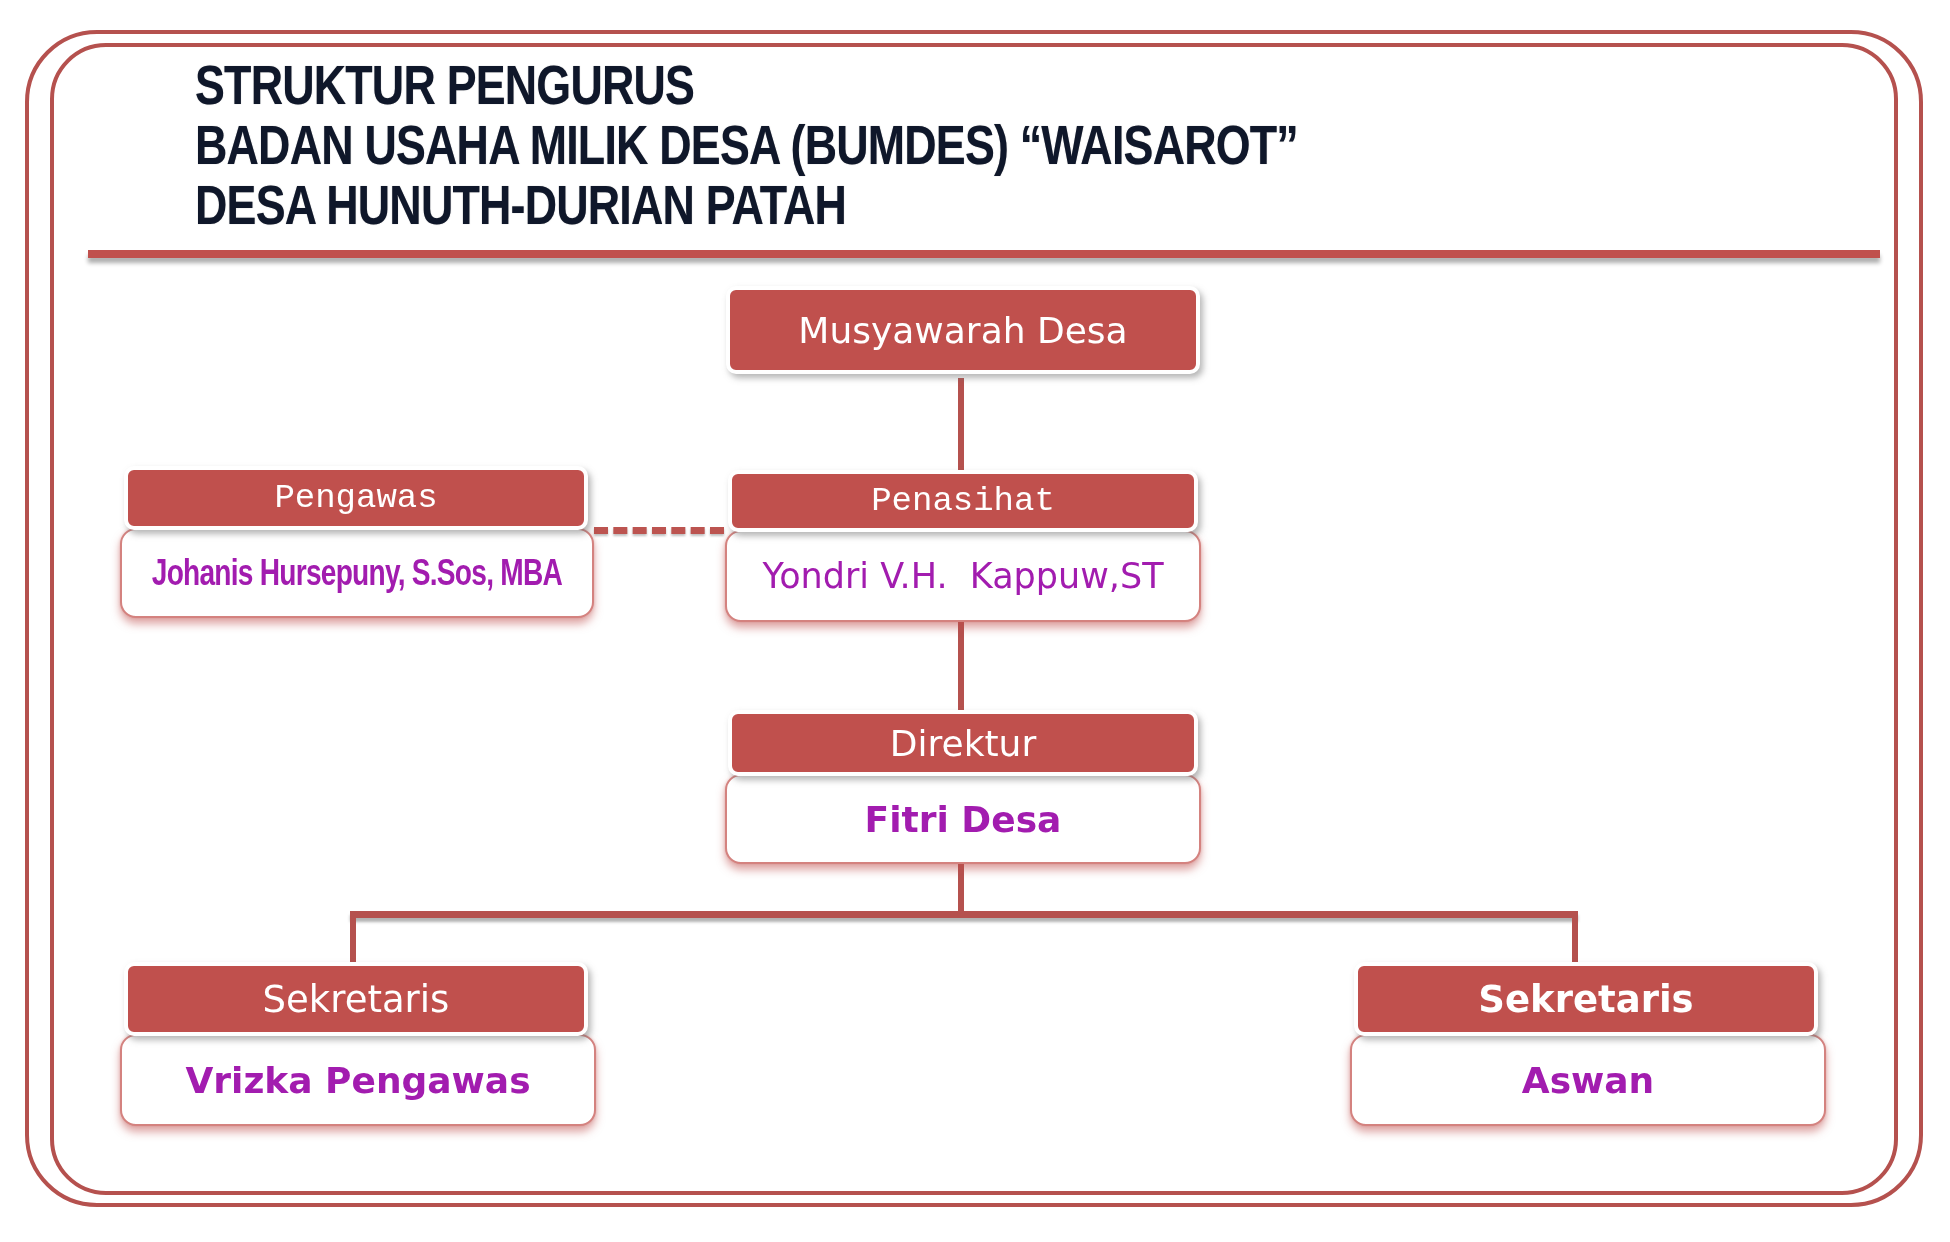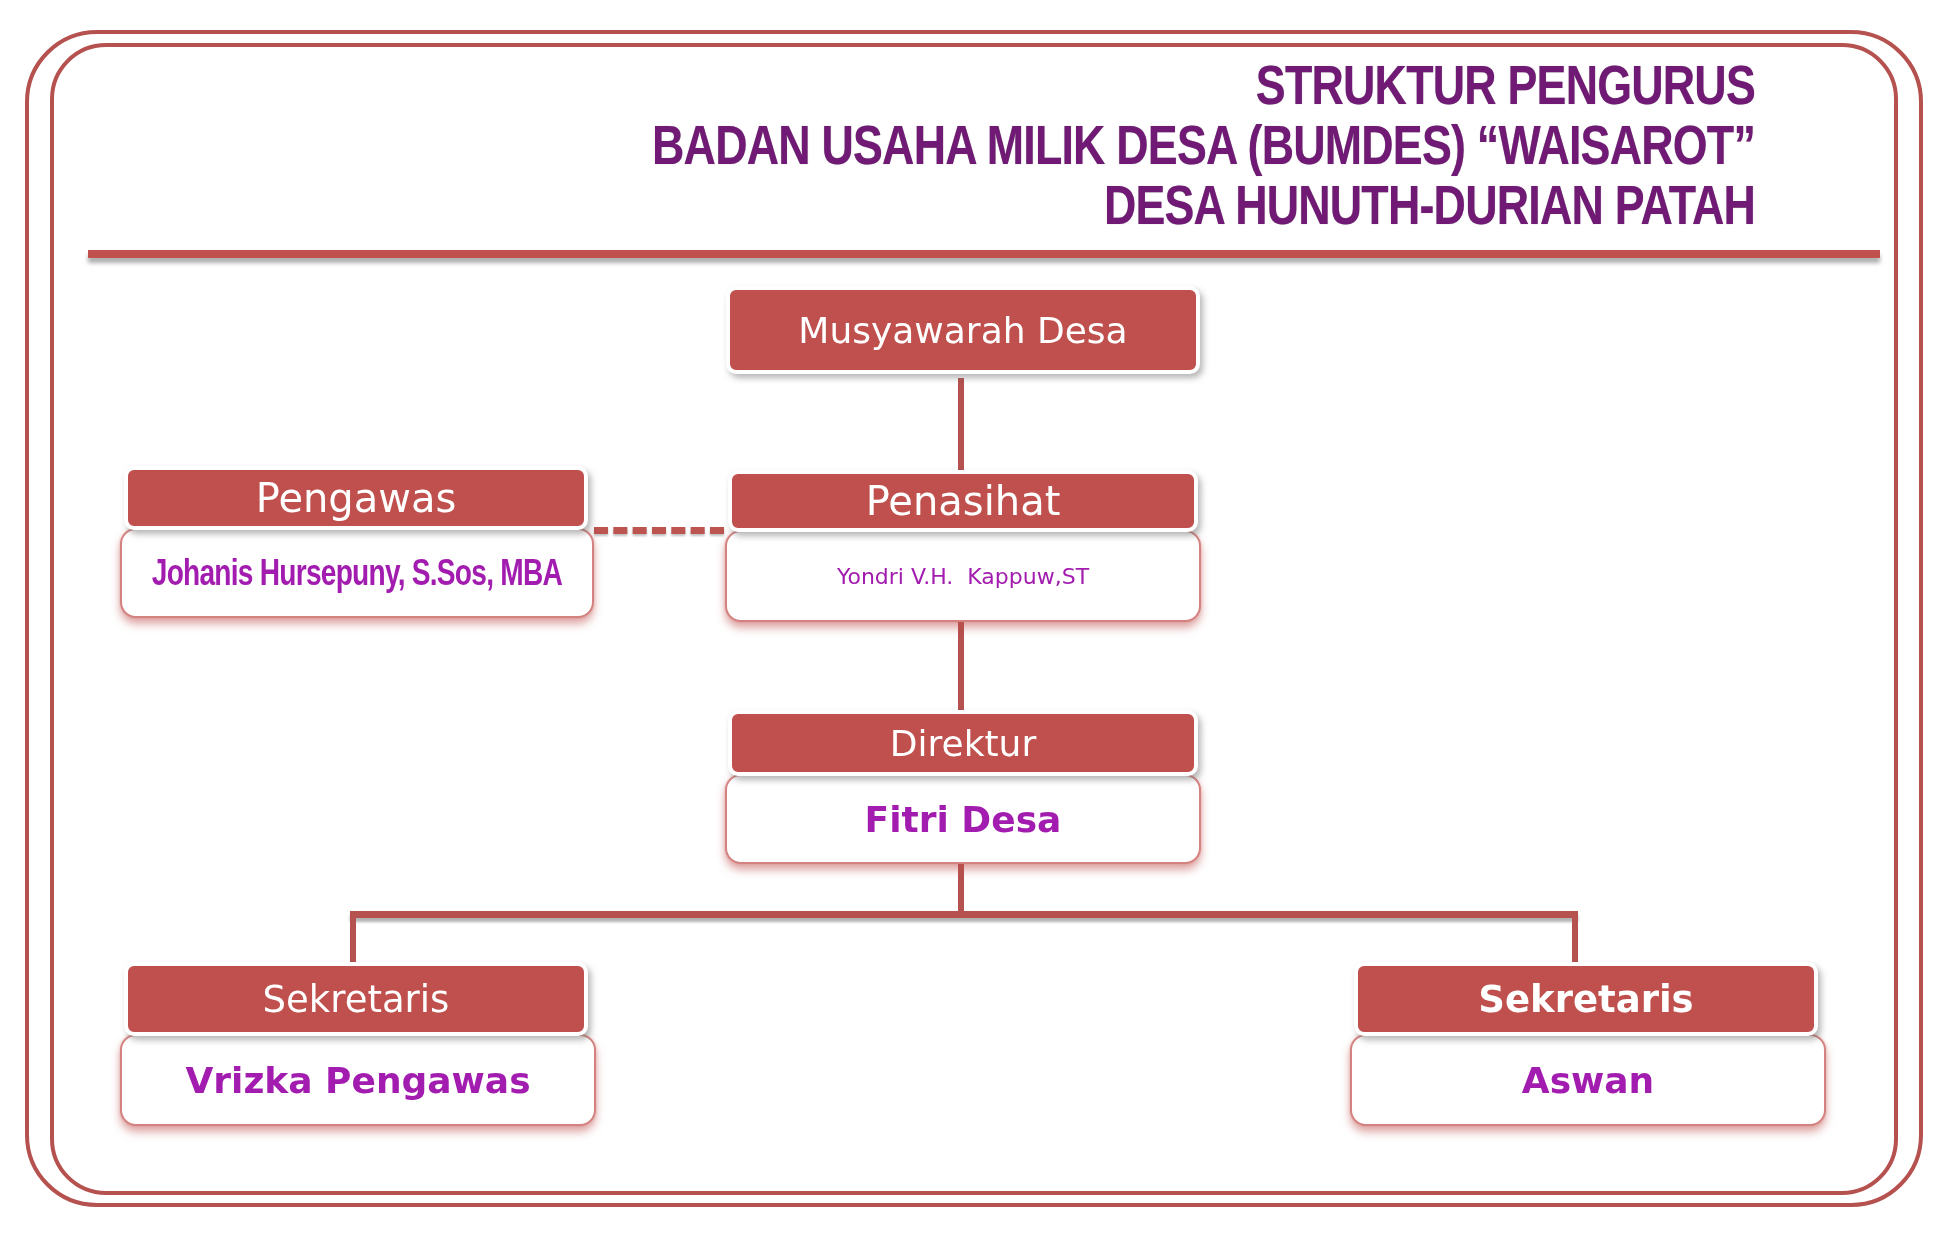--- a/index.html
+++ b/index.html
@@ -5,21 +5,21 @@
   html,body{margin:0;padding:0;background:#ffffff;}
   .canvas{
     position:relative;width:1950px;height:1242px;background:#ffffff;overflow:hidden;
     font-family:"DejaVu Sans",sans-serif;
   }
   
   .frame{position:absolute;border:4px solid #b5514e;background:transparent;}
   .frame.outer{left:25px;top:30px;width:1890px;height:1169px;border-radius:72px;}
   .frame.inner{left:50px;top:43px;width:1840px;height:1144px;border-radius:56px;}
   
-  .title{position:absolute;left:0;top:55px;width:100%;text-align:right;color:#701a75;z-index:2;}
+  .title{position:absolute;left:0;top:55px;width:100%;text-align:left;color:#0f172a;z-index:2;}
   .title-line{
     display:block;font-family:"Liberation Sans",sans-serif;font-weight:bold;
     font-size:56px;line-height:60px;letter-spacing:-1px;
     transform:scaleX(0.8);transform-origin:50% 50%;white-space:nowrap;
     text-shadow:0 0 1px rgba(90,90,90,.6);
   }
   .rule{
     position:absolute;left:88px;top:250px;width:1792px;height:8px;background:#c0504d;
     box-shadow:0 5px 4px rgba(0,0,0,.32);z-index:1;
   }
@@ -37,24 +37,24 @@
     display:flex;align-items:center;justify-content:center;
     color:#ffffff;z-index:3;
   }
   .body-box{
     position:absolute;background:#ffffff;border:2px solid #d4827f;border-radius:16px;
     box-shadow:0 6px 8px rgba(192,80,77,.5),0 0 3px rgba(192,80,77,.3);
     display:flex;align-items:center;justify-content:center;
     color:#a21caf;z-index:2;
   }
   .f36{font-size:36px;}
-  .f34{font-size:40px;}
+  .f34{font-size:34px;font-family:Liberation Mono, monospace;}
   .f37{font-size:37px;}
   .name-bold{font-weight:bold;font-size:36px;}
-  .name-plain{font-size:22px;white-space:pre;}
+  .name-plain{font-size:35px;white-space:pre;}
   .name-cond{
     font-family:"Liberation Sans",sans-serif;font-weight:bold;font-size:37px;letter-spacing:-1px;
     transform:scaleX(0.76);transform-origin:50% 50%;white-space:nowrap;
   }
 </style>
 </head>
 <body>
 
 <div class="canvas">
 

